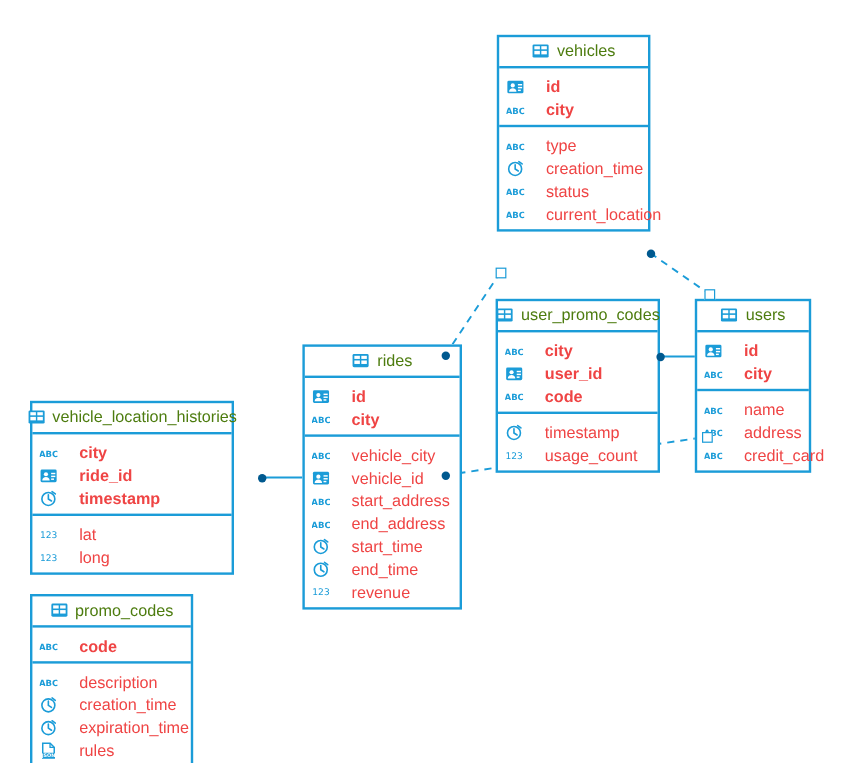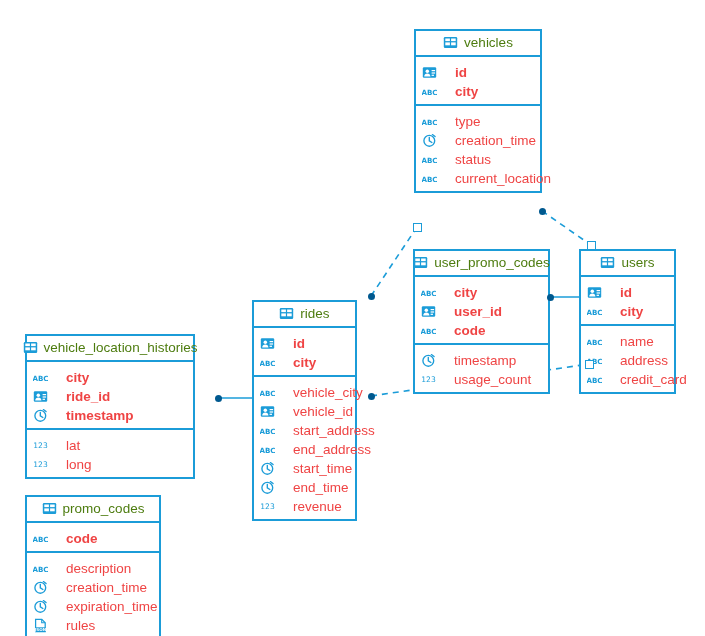--- a/index.html
+++ b/index.html
@@ -298,21 +298,21 @@
         <div class="field-row">
           <span class="ic">
             <svg width="15" height="15" viewBox="0 0 15 15">
               <text x="7.5" y="10.6" font-family="DejaVu Sans, sans-serif" font-size="7.1" font-weight="bold" fill="#1B9CD8" text-anchor="middle">ABC</text>
             </svg>
           </span>
           <span class="field-label">credit_card</span>
         </div>
       </div>
     </div>
-    <div class="table-node" style="left: 252px; top: 300px; width: 105px;">
+    <div class="table-node" style="left: 252px; top: 287px; width: 133px;">
       <div class="tbl-header">
         <span class="ic">
           <svg width="15" height="15" viewBox="0 0 15 15">
             <rect x="0.8" y="2" width="13.4" height="11" rx="1.2" fill="#1B9CD8"></rect>
             <rect x="2.3" y="3.5" width="4.6" height="2.6" fill="#ffffff"></rect>
             <rect x="8.1" y="3.5" width="4.6" height="2.6" fill="#ffffff"></rect>
             <rect x="2.3" y="7.4" width="4.6" height="2.9" fill="#ffffff"></rect>
             <rect x="8.1" y="7.4" width="4.6" height="2.9" fill="#ffffff"></rect>
           </svg>
         </span>

